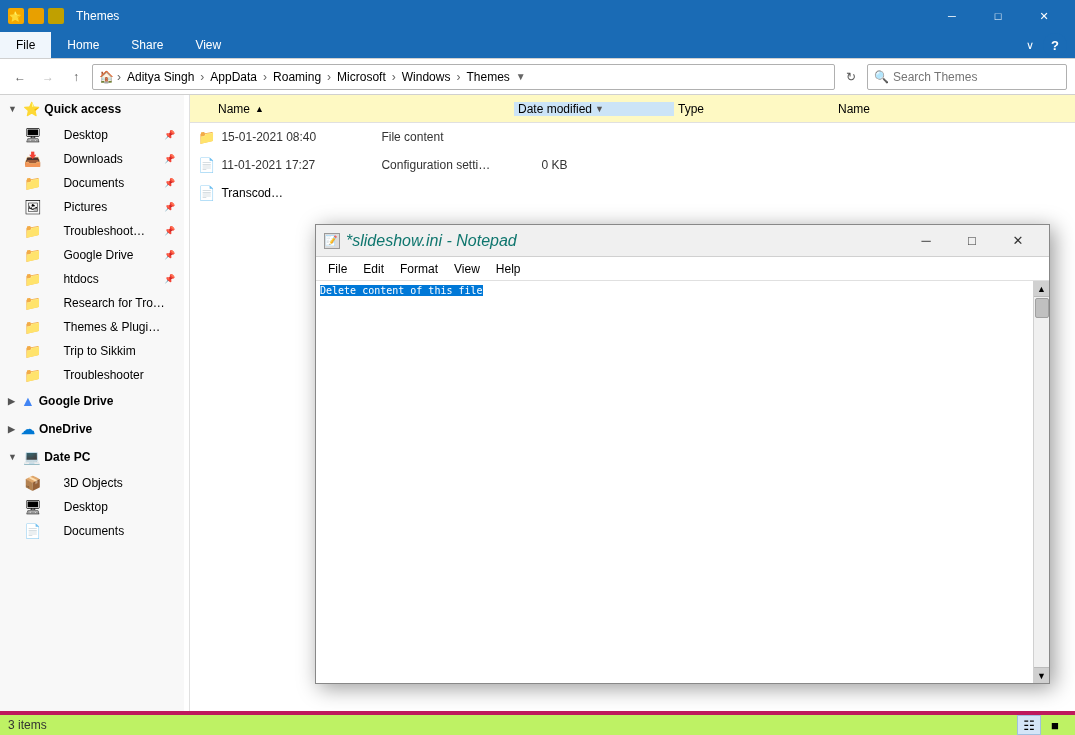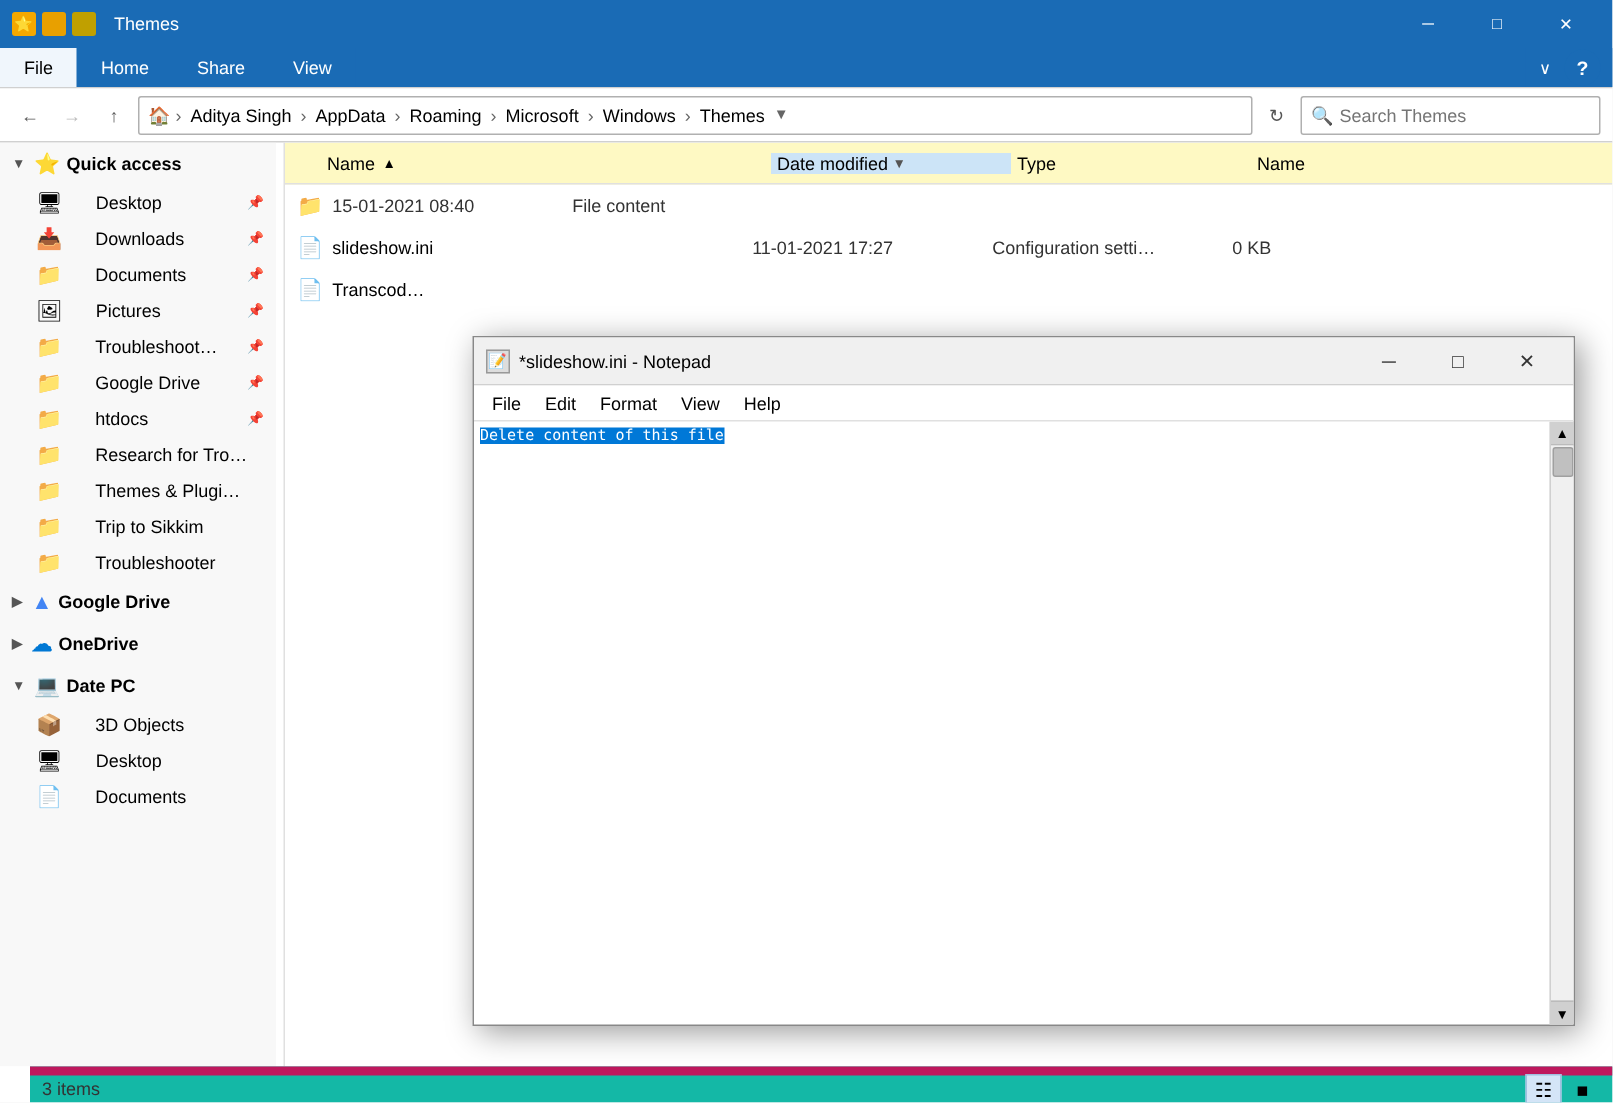--- a/index.html
+++ b/index.html
@@ -60,31 +60,31 @@
     .col-header.size { width: 100px; }
     .col-sort { font-size: 9px; color: #555; }
     .file-row { display: flex; align-items: center; padding: 4px 8px; cursor: pointer; height: 28px; }
     .file-row .file-icon { font-size: 14px; margin-right: 6px; }
     .file-row .file-name { width: 280px; font-size: 12px; }
     .file-row .file-date { width: 160px; font-size: 12px; color: #333; }
     .file-row .file-type { width: 160px; font-size: 12px; color: #333; }
     .file-row .file-size { width: 100px; font-size: 12px; color: #333; }
 
     
-    .status-bar { height: 24px; background: #14b8a6; border-top: 6px solid #be185d; display: flex; align-items: center; justify-content: space-between; padding: 0 8px; flex-shrink: 0; margin-left: 20px; }
+    .status-bar { height: 24px; background: #bef264; border-top: 4px solid #be185d; display: flex; align-items: center; justify-content: space-between; padding: 0 8px; flex-shrink: 0; }
     .status-text { font-size: 12px; color: #333; }
     .status-view-btns { display: flex; gap: 2px; }
     .view-btn { width: 24px; height: 20px; border: 1px solid transparent; display: flex; align-items: center; justify-content: center; cursor: pointer; font-size: 13px; }
     .view-btn.active { border-color: #a0c0e0; background: #d4e5f7; }
 
     
     .notepad-window { position: absolute; top: 224px; left: 315px; width: 735px; height: 460px; background: #fff; box-shadow: 4px 4px 20px rgba(0,0,0,0.4); display: flex; flex-direction: column; border: 1px solid #888; z-index: 100; }
     .notepad-title-bar { height: 32px; background: #f0f0f0; border-bottom: 1px solid #d0d0d0; display: flex; align-items: center; padding: 0 8px; gap: 6px; }
     .notepad-icon { width: 16px; height: 16px; background: #ddd; border: 1px solid #999; display: flex; align-items: center; justify-content: center; font-size: 10px; }
-    .notepad-title-text { flex: 1; font-size: 12px; color: #000000; }
+    .notepad-title-text { flex: 1; font-size: 16px; color: #0f766e; font-style: italic; }
     .notepad-title-controls { display: flex; }
     .notepad-btn { width: 46px; height: 32px; display: flex; align-items: center; justify-content: center; font-size: 13px; cursor: pointer; color: #333; }
     .notepad-menu { display: flex; align-items: center; height: 24px; border-bottom: 1px solid #e0e0e0; padding: 0 4px; gap: 0; background: #fff; }
     .notepad-menu-item { padding: 2px 8px; font-size: 12px; cursor: pointer; border-radius: 2px; }
     .notepad-content { flex: 1; padding: 4px; overflow: auto; font-family: 'Consolas', monospace; font-size: 10px; position: relative; }
     .notepad-scrollbar { width: 16px; background: #f0f0f0; border-left: 1px solid #d0d0d0; display: flex; flex-direction: column; align-items: center; }
     .notepad-scroll-up { width: 16px; height: 16px; background: #d0d0d0; display: flex; align-items: center; justify-content: center; font-size: 9px; cursor: pointer; border-bottom: 1px solid #bbb; }
     .notepad-scroll-track { flex: 1; background: #f0f0f0; }
     .notepad-scroll-thumb { width: 14px; height: 20px; background: #c0c0c0; border: 1px solid #a0a0a0; border-radius: 2px; margin: 1px; }
     .notepad-scroll-down { width: 16px; height: 16px; background: #d0d0d0; display: flex; align-items: center; justify-content: center; font-size: 9px; cursor: pointer; border-top: 1px solid #bbb; }
@@ -284,21 +284,20 @@
       </div>
 
       <div class="file-row">
         <span class="file-icon">📁</span>
         <span class="file-date">15-01-2021 08:40</span>
         <span class="file-type">File content</span>
         <span class="file-size"></span>
       </div>
       <div class="file-row">
         <span class="file-icon">📄</span>
-        <span class="file-name">slideshow.ini</span>
         <span class="file-date">11-01-2021 17:27</span>
         <span class="file-type">Configuration setti…</span>
         <span class="file-size">0 KB</span>
       </div>
       <div class="file-row">
         <span class="file-icon">📄</span>
         <span class="file-name">Transcod…</span>
         <span class="file-date"></span>
         <span class="file-type"></span>
         <span class="file-size"></span>

